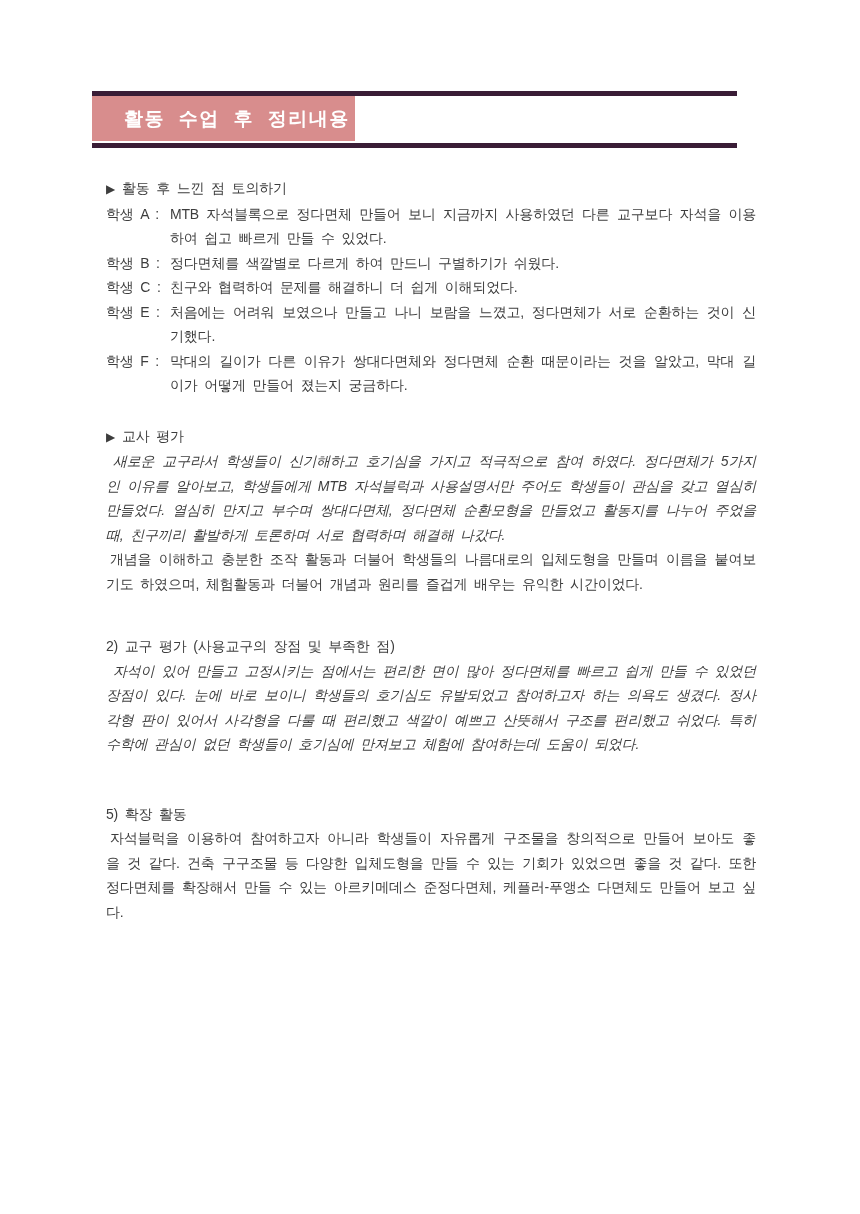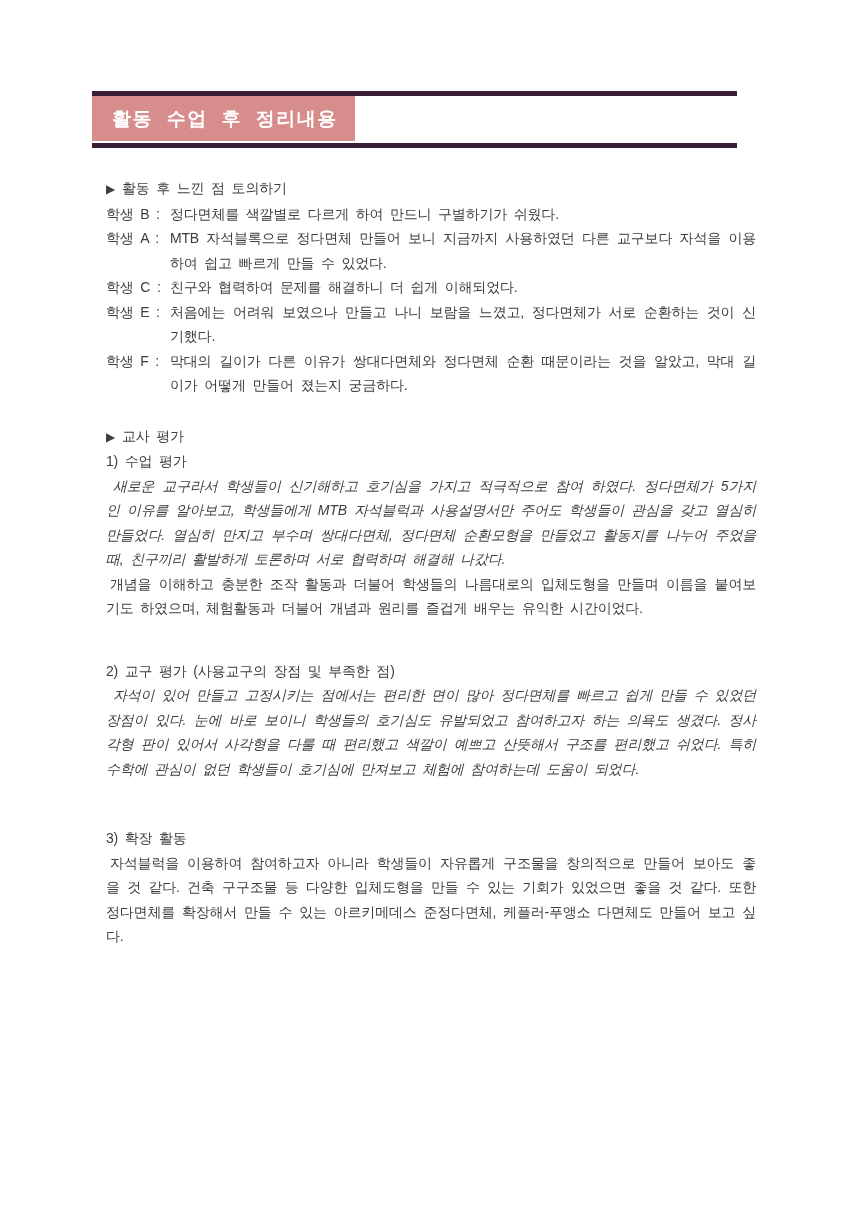--- a/index.html
+++ b/index.html
@@ -18,21 +18,21 @@
   }
   .page{width:860px;height:1214px;background:#ffffff;}
 
   
   .doc-header{margin:91px 0 0 92px;width:645px;}
   .rule{height:5px;background:var(--rule-dark);width:100%;}
   .title-box{
     width:263px;height:45px;
     background:var(--accent-pink);
     display:flex;align-items:center;
-    padding-left:20px;
+    padding-left:32px;
     margin-bottom:2px;
   }
   .title-box .title-text{
     color:#ffffff;font-weight:bold;font-size:19px;
     letter-spacing:1.5px;word-spacing:7px;
     white-space:nowrap;
   }
 
   
   .content{
@@ -68,26 +68,26 @@
 
   <div class="content">
 
     <div class="heading">
       <span class="bullet">▶</span>
       <span>활동 후 느낀 점 토의하기</span>
     </div>
 
     <div class="student-list">
       <div class="student-row">
+        <span class="s-label">학생 A :</span>
+        <span class="s-text">MTB 자석블록으로 정다면체 만들어 보니 지금까지 사용하였던 다른 교구보다 자석을 이용하여 쉽고 빠르게 만들 수 있었다.</span>
+      </div>
+      <div class="student-row">
         <span class="s-label">학생 B :</span>
         <span class="s-text">정다면체를 색깔별로 다르게 하여 만드니 구별하기가 쉬웠다.</span>
-      </div>
-      <div class="student-row">
-        <span class="s-label">학생 A :</span>
-        <span class="s-text">MTB 자석블록으로 정다면체 만들어 보니 지금까지 사용하였던 다른 교구보다 자석을 이용하여 쉽고 빠르게 만들 수 있었다.</span>
       </div>
       <div class="student-row">
         <span class="s-label">학생 C :</span>
         <span class="s-text">친구와 협력하여 문제를 해결하니 더 쉽게 이해되었다.</span>
       </div>
       <div class="student-row">
         <span class="s-label">학생 E :</span>
         <span class="s-text">처음에는 어려워 보였으나 만들고 나니 보람을 느꼈고, 정다면체가 서로 순환하는 것이 신기했다.</span>
       </div>
       <div class="student-row">
@@ -95,29 +95,28 @@
         <span class="s-text">막대의 길이가 다른 이유가 쌍대다면체와 정다면체 순환 때문이라는 것을 알았고, 막대 길이가 어떻게 만들어 졌는지 궁금하다.</span>
       </div>
     </div>
 
     <div class="heading gap-before-teacher">
       <span class="bullet">▶</span>
       <span>교사 평가</span>
     </div>
 
     <div class="subsection section-1">
-      <div class="sub-title">1) 수업 평가</div>
       <p class="para p-indent1">새로운 교구라서 학생들이 신기해하고 호기심을 가지고 적극적으로 참여 하였다. 정다면체가 5가지인 이유를 알아보고, 학생들에게 MTB 자석블럭과 사용설명서만 주어도 학생들이 관심을 갖고 열심히 만들었다. 열심히 만지고 부수며 쌍대다면체, 정다면체 순환모형을 만들었고 활동지를 나누어 주었을 때, 친구끼리 활발하게 토론하며 서로 협력하며 해결해 나갔다.</p>
       <p class="para p-indent2">개념을 이해하고 충분한 조작 활동과 더불어 학생들의 나름대로의 입체도형을 만들며 이름을 붙여보기도 하였으며, 체험활동과 더불어 개념과 원리를 즐겁게 배우는 유익한 시간이었다.</p>
     </div>
 
     <div class="subsection section-2">
       <div class="sub-title">2) 교구 평가 (사용교구의 장점 및 부족한 점)</div>
       <p class="para p-indent1">자석이 있어 만들고 고정시키는 점에서는 편리한 면이 많아 정다면체를 빠르고 쉽게 만들 수 있었던 장점이 있다. 눈에 바로 보이니 학생들의 호기심도 유발되었고 참여하고자 하는 의욕도 생겼다. 정사각형 판이 있어서 사각형을 다룰 때 편리했고 색깔이 예쁘고 산뜻해서 구조를 편리했고 쉬었다. 특히 수학에 관심이 없던 학생들이 호기심에 만져보고 체험에 참여하는데 도움이 되었다.</p>
     </div>
 
     <div class="subsection section-3">
-      <div class="sub-title">3) 확장 활동</div>
+      <div class="sub-title">5) 확장 활동</div>
       <p class="para p-indent2">자석블럭을 이용하여 참여하고자 아니라 학생들이 자유롭게 구조물을 창의적으로 만들어 보아도 좋을 것 같다. 건축 구구조물 등 다양한 입체도형을 만들 수 있는 기회가 있었으면 좋을 것 같다. 또한 정다면체를 확장해서 만들 수 있는 아르키메데스 준정다면체, 케플러-푸앵소 다면체도 만들어 보고 싶다.</p>
     </div>
 
   </div>
 </div>
 
 </body></html>

